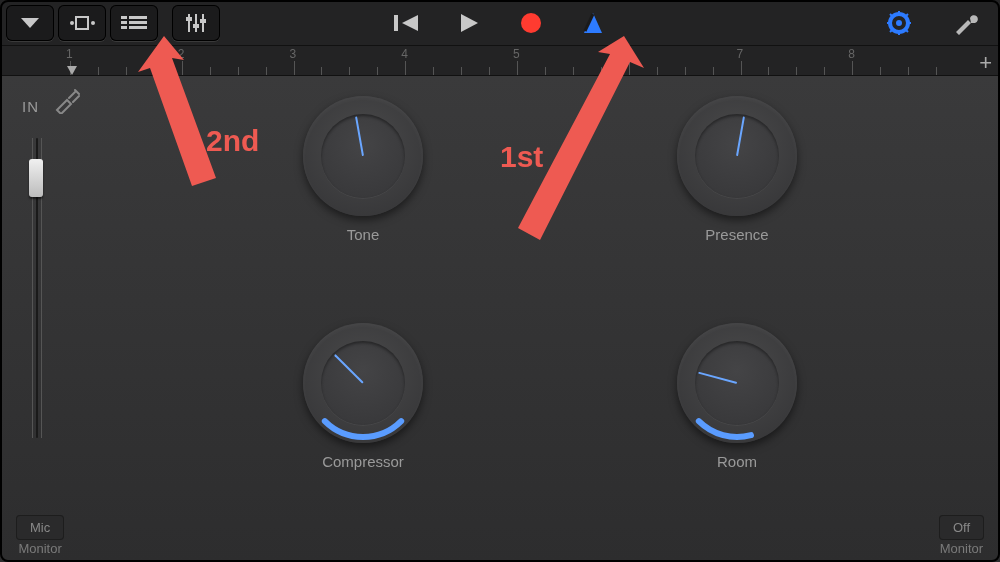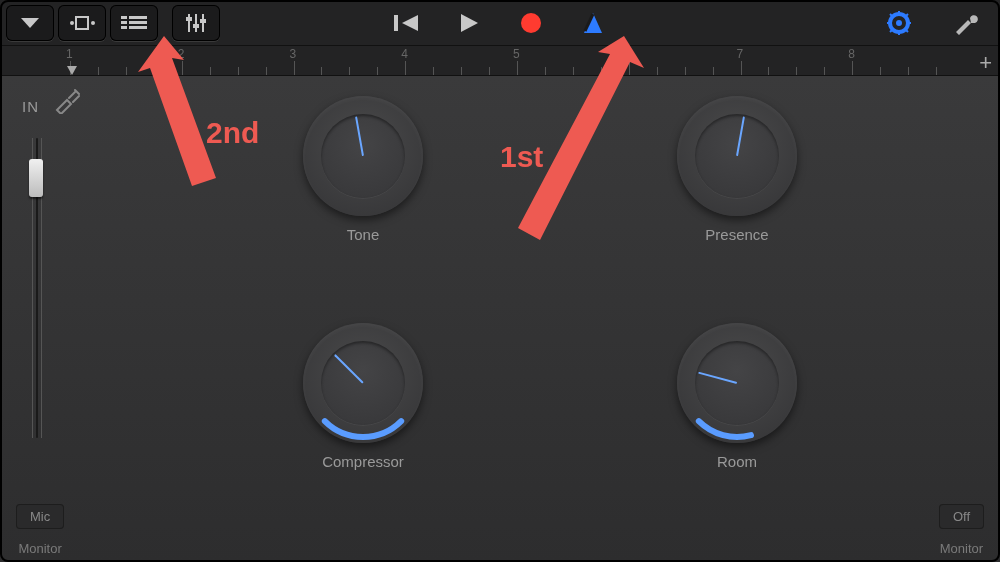--- a/index.html
+++ b/index.html
@@ -51,21 +51,21 @@
   .side { width:100px; padding:10px 0; display:flex; flex-direction:column; align-items:center; }
   .side.right { align-items:center; }
   .side-label { color:#9a9a9a; font-size:15px; margin-top:8px; letter-spacing:1px;}
   .vslider { position:relative; width:6px; height:300px; margin-top:20px;}
   .vslider-track { position:absolute; left:2px; top:0; width:2px; height:100%; background:#1a1a1a; border-radius:2px;}
   .vslider-side { position:absolute; left:-2px; top:0; width:1px; height:100%; background:#555;}
   .vslider-side.r { left:auto; right:-2px;}
   .vslider-thumb { position:absolute; left:-5px; width:14px; height:38px; background:linear-gradient(#f0f0f0,#bcbcbc); border-radius:3px; box-shadow:0 2px 2px rgba(0,0,0,.6);}
   .vslider-thumb.ball { width:30px;height:30px;border-radius:50%; left:-13px; background:radial-gradient(circle at 35% 30%, #aaa, #666);}
   .bottom-controls { position:absolute; bottom:6px; left:0; right:0; display:flex; justify-content:space-between; padding:0 16px;}
-  .bot-group { display:flex; flex-direction:column; align-items:center; gap:12px;}
+  .bot-group { display:flex; flex-direction:column; align-items:center; gap:1px;}
   .bot-btn { padding:5px 14px; background:#2a2a2b; border-radius:4px; font-size:13px; color:#888; box-shadow:inset 0 0 0 1px #1d1d1d;}
   .bot-lbl { font-size:13px; color:#7a7a7a;}
   
   .knobs { flex:1; display:grid; grid-template-columns:1fr 1fr; grid-template-rows:1fr 1fr; padding:20px 100px 60px; column-gap:120px; row-gap:30px; justify-items:center;gap:48px;}
   .knob-wrap { display:flex; flex-direction:column; align-items:center; gap:10px; }
   .knob { width:120px; height:120px; border-radius:50%; position:relative; background:radial-gradient(circle at 50% 40%, #4a4a4b, #333335); box-shadow:0 4px 8px rgba(0,0,0,.5), inset 0 2px 4px rgba(255,255,255,.05);}
   .knob::after{content:"";position:absolute;inset:18px;border-radius:50%;background:radial-gradient(circle at 50% 35%, #444446, #363638);box-shadow:inset 0 2px 3px rgba(0,0,0,.4), 0 1px 0 rgba(255,255,255,.05);}
   .knob-ind { position:absolute; left:50%; top:50%; width:2px; height:40px; background:#6aa6ff; transform-origin:center bottom; z-index:2; border-radius:2px;}
   .knob-arc { position:absolute; inset:0; }
   .knob-lbl { color:#9a9a9a; font-size:15px;}
@@ -269,20 +269,20 @@
     <div class="bot-group">
       <div class="bot-btn">Off</div>
       <div class="bot-lbl">Monitor</div>
     </div>
   </div>
 </div>
 
 <svg class="arrow" style="left:120px;top:30px" width="120" height="160">
   <polygon points="44,6 64,30 52,28 96,148 72,156 30,38 18,42"></polygon>
 </svg>
-<div class="ann-text" style="left:206px;top:116px">2nd</div>
+<div class="ann-text" style="left:206px;top:124px">2nd</div>
 
 <svg class="arrow" style="left:498px;top:30px" width="160" height="220">
   <polygon points="126,6 146,38 132,32 42,210 20,198 112,24 100,22"></polygon>
 </svg>
 <div class="ann-text" style="left:500px;top:140px">1st</div>
 
 <div class="frame-border"></div>
 
 </body></html>

